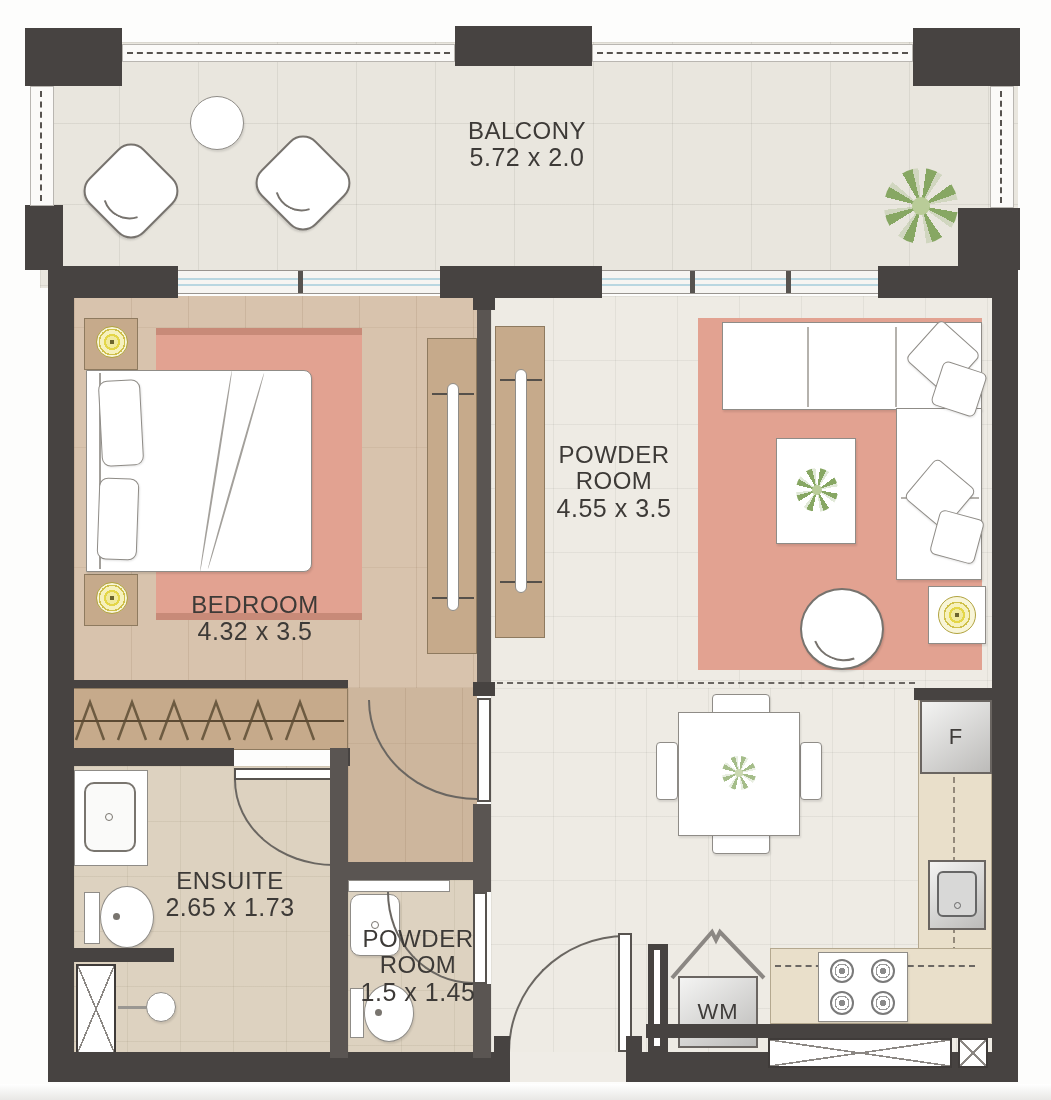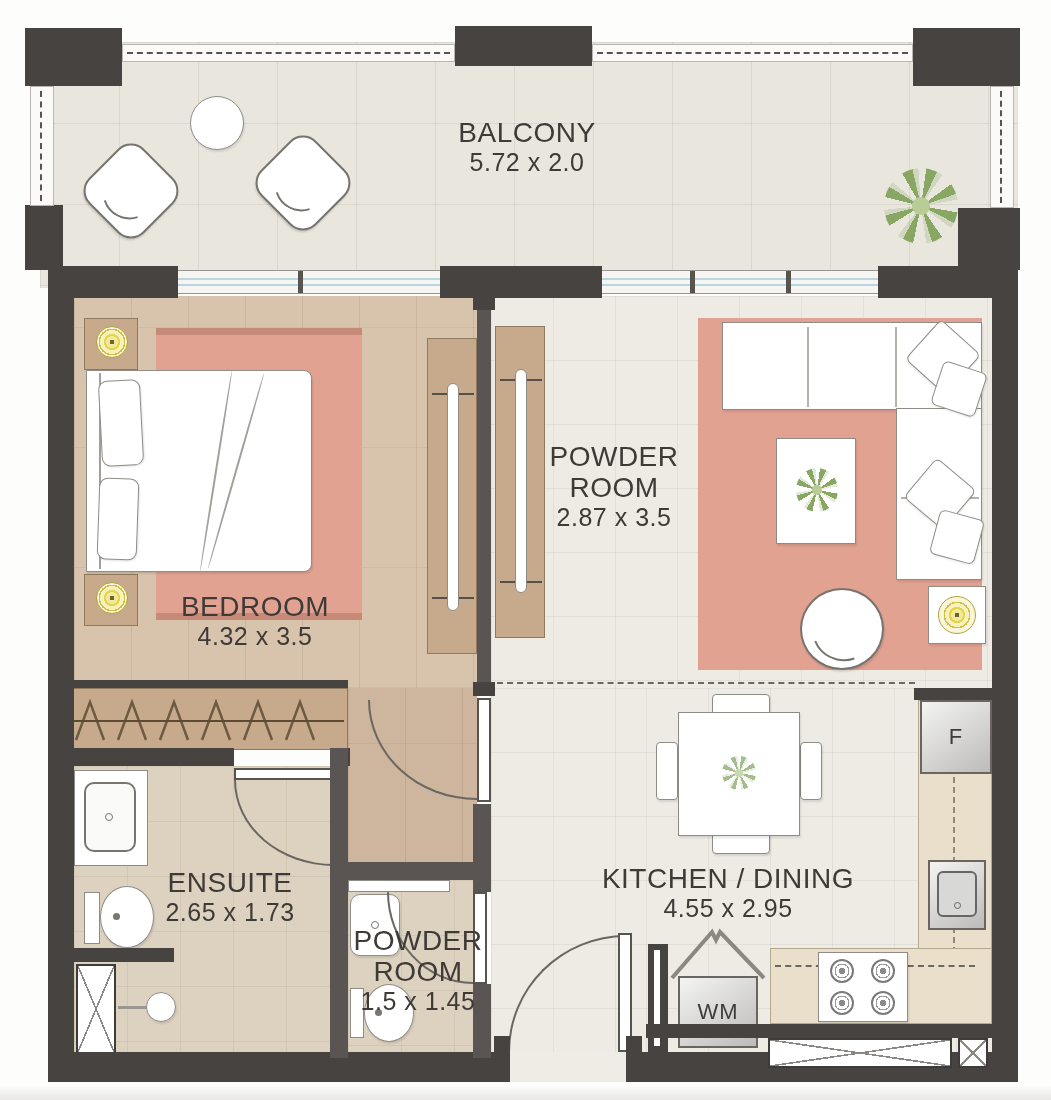--- a/index.html
+++ b/index.html
@@ -45,21 +45,21 @@
   .plant::after{content:"";position:absolute;left:38%;top:38%;width:24%;height:24%;border-radius:50%;background:#b9cc98}
   .diam{background:#fff;border:2px solid #77736e;border-radius:24%;transform:rotate(45deg);box-shadow:1px 2px 2px rgba(0,0,0,.12)}
   .diam::after{content:"";position:absolute;left:14%;top:16%;width:68%;height:68%;border:2px solid transparent;
         border-bottom-color:#77736e;border-radius:50%;transform:rotate(-18deg)}
   .armch{background:#fff;border:2px solid #77736e;border-radius:50%;box-shadow:1px 2px 2px rgba(0,0,0,.12)}
   .armch::after{content:"";position:absolute;left:12%;top:14%;width:72%;height:72%;border:2px solid transparent;
         border-bottom-color:#77736e;border-radius:50%;transform:rotate(24deg)}
   .pil{background:#fff;border:1.5px solid var(--line-grey);border-radius:9px;box-shadow:1px 1px 2px rgba(0,0,0,.10)}
   .burner{border:2px solid #7a7a7a;border-radius:50%;background:radial-gradient(circle,#8a8a8a 0 3px,transparent 3px 6.5px,#9a9a9a 6.5px 7.5px,transparent 7.5px)}
   .roomlab{position:absolute;transform:translateX(-50%);text-align:center;line-height:1.1;letter-spacing:.5px;color:var(--text-dark);white-space:nowrap}
-  .nm{font-size:28px}
+  .nm{font-size:24px}
   .dm{font-size:25px}
   .seatline{position:absolute;background:#b5b2ad}
   .dashline{border-top:2px dashed #6b6763}
   .dashlineV{border-left:2px dashed #93897a}
 </style>
 </head>
 <body>
 
 <div class="plan">
 
@@ -266,34 +266,30 @@
   <div class="a xbox xpat" style="left:768px;top:1038px;width:184px;height:30px"></div>
   <div class="a xbox xpat" style="left:958px;top:1038px;width:30px;height:30px"></div>
 
   <div class="roomlab" style="left:527px;top:118px">
     <div class="nm">BALCONY</div>
     <div class="dm">5.72 x 2.0</div>
   </div>
   <div class="roomlab" style="left:614px;top:442px">
     <div class="nm">POWDER</div>
     <div class="nm">ROOM</div>
-    <div class="dm">2.87 x 3.5</div>
+    <div class="dm">4.55 x 3.5</div>
   </div>
   <div class="roomlab" style="left:255px;top:592px">
     <div class="nm">BEDROOM</div>
     <div class="dm">4.32 x 3.5</div>
   </div>
   <div class="roomlab" style="left:230px;top:868px">
     <div class="nm">ENSUITE</div>
     <div class="dm">2.65 x 1.73</div>
   </div>
   <div class="roomlab" style="left:418px;top:926px">
     <div class="nm">POWDER</div>
     <div class="nm">ROOM</div>
     <div class="dm">1.5 x 1.45</div>
   </div>
-  <div class="roomlab" style="left:728px;top:864px">
-    <div class="nm">KITCHEN / DINING</div>
-    <div class="dm">4.55 x 2.95</div>
-  </div>
 
   <div class="a" style="left:0;top:1084px;width:1051px;height:16px;background:linear-gradient(#fff, #e8e7e5)"></div>
 </div>
 
 </body></html>

